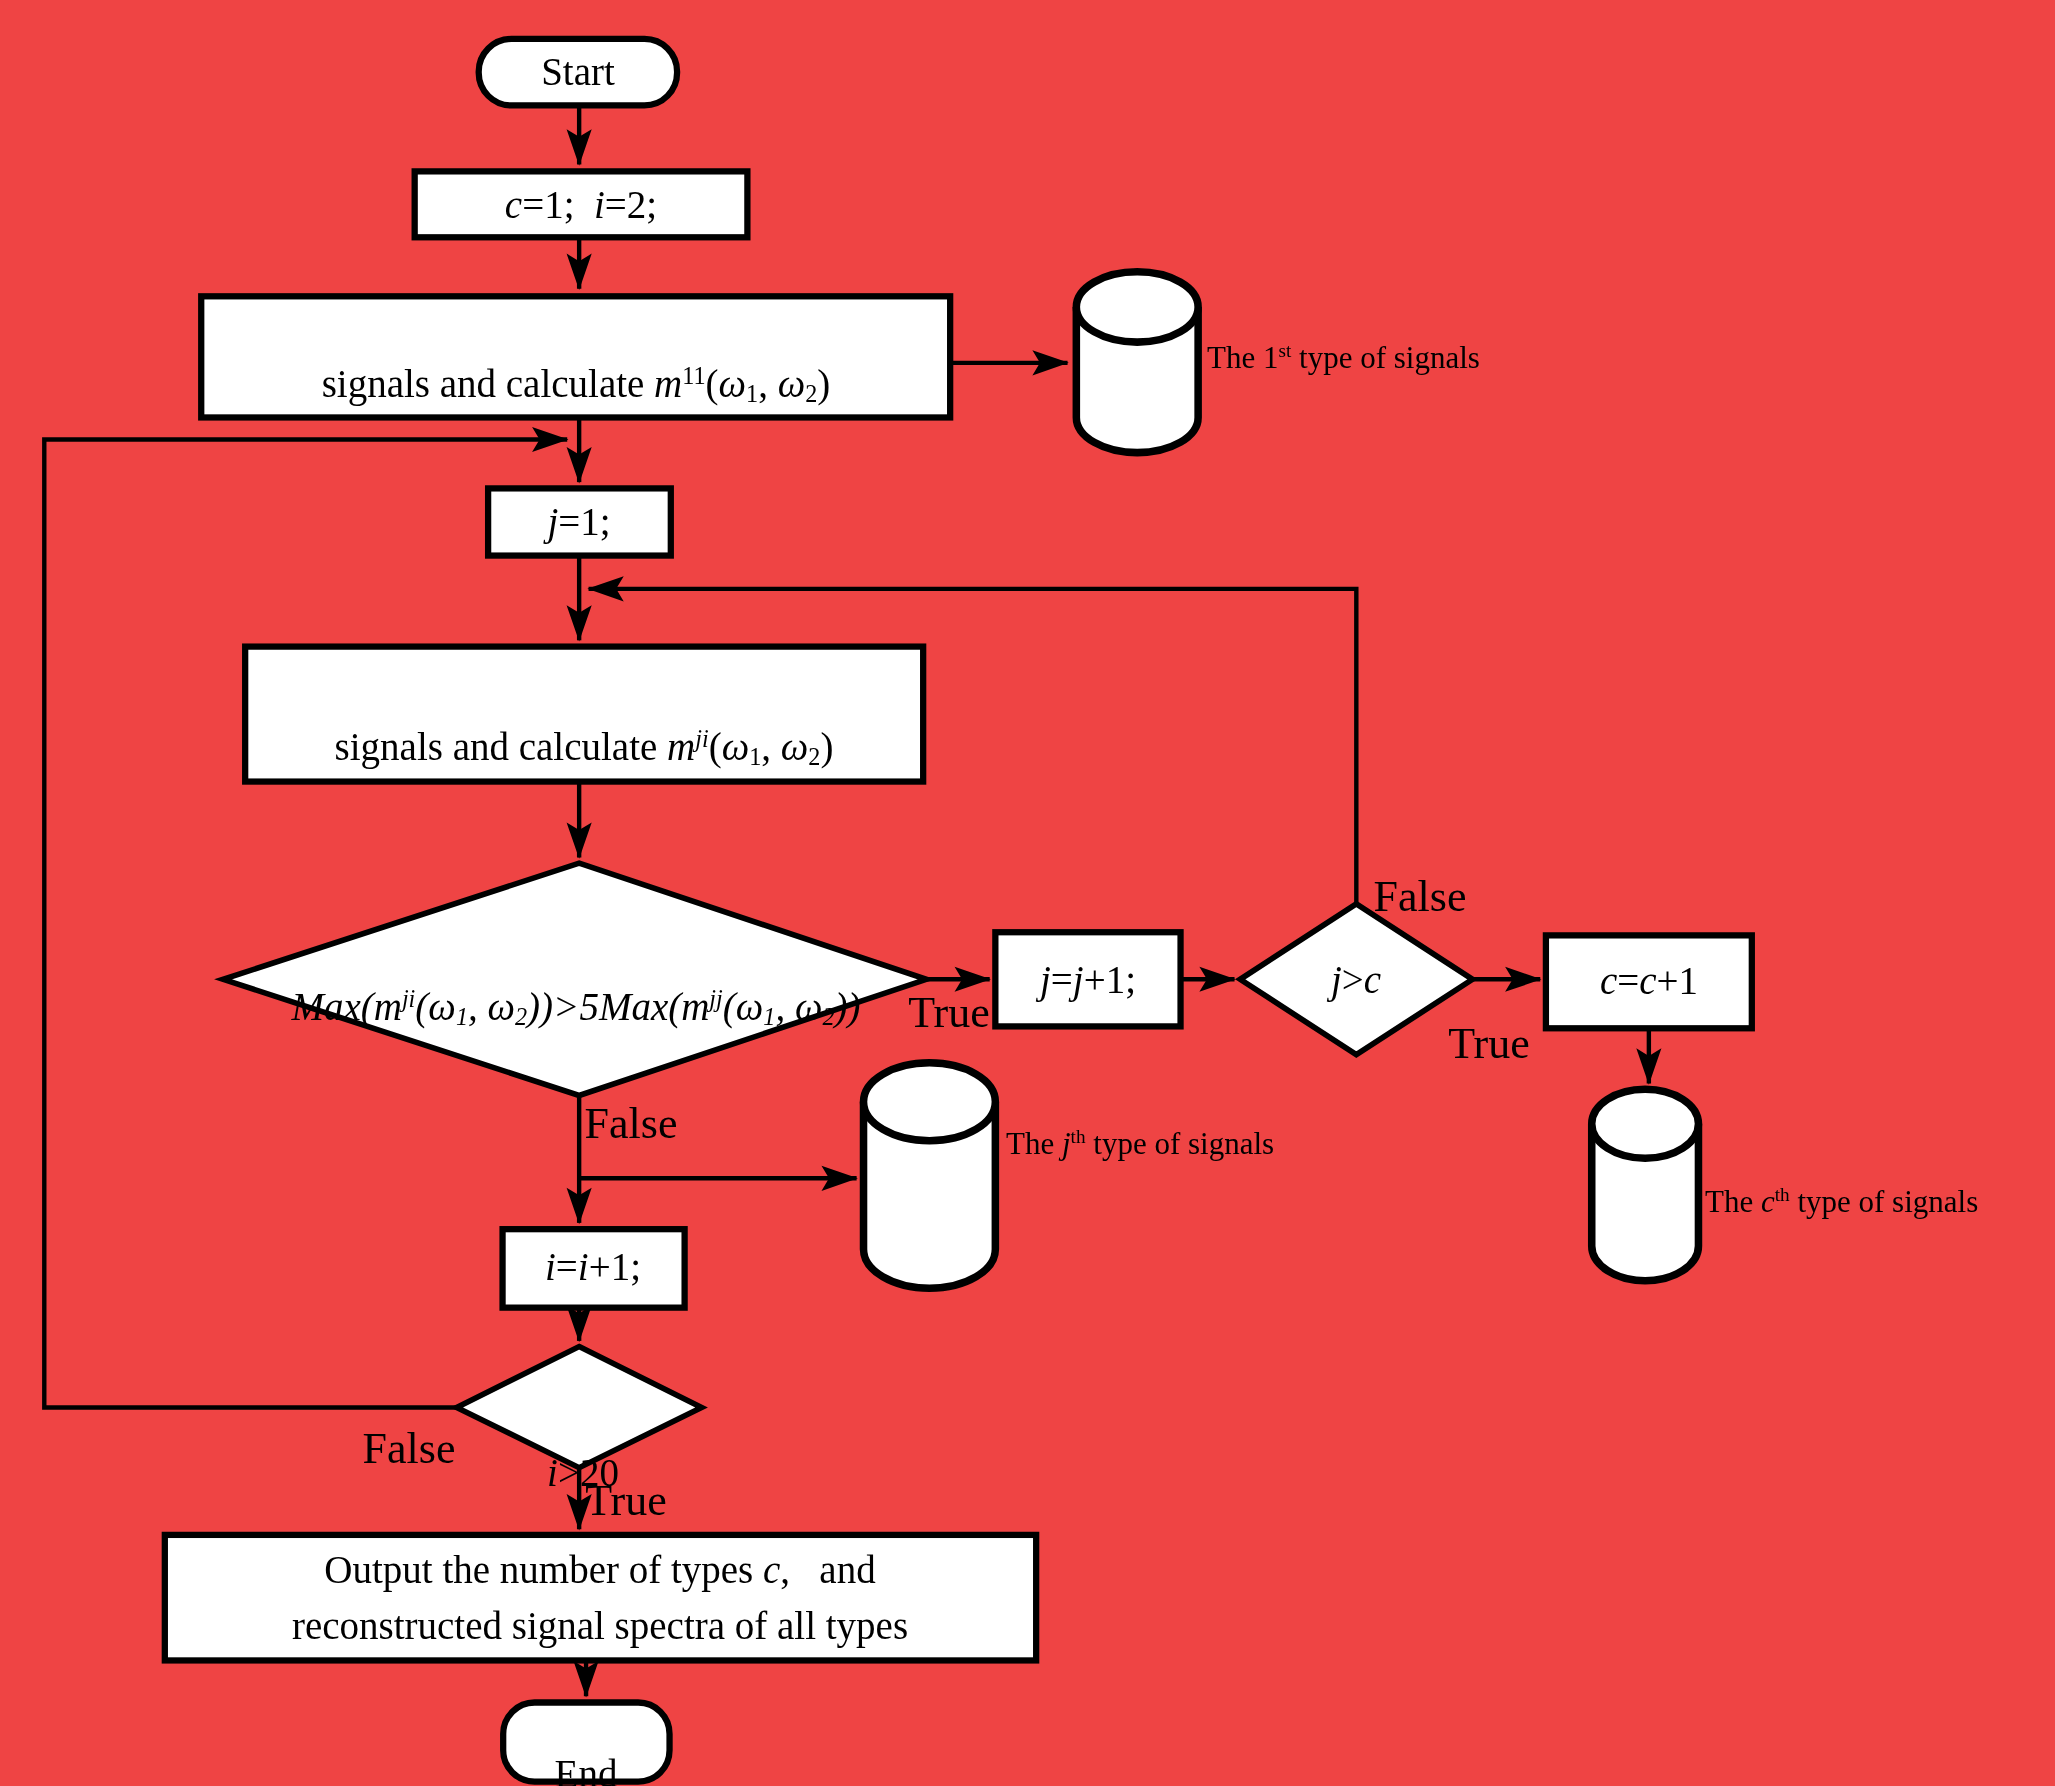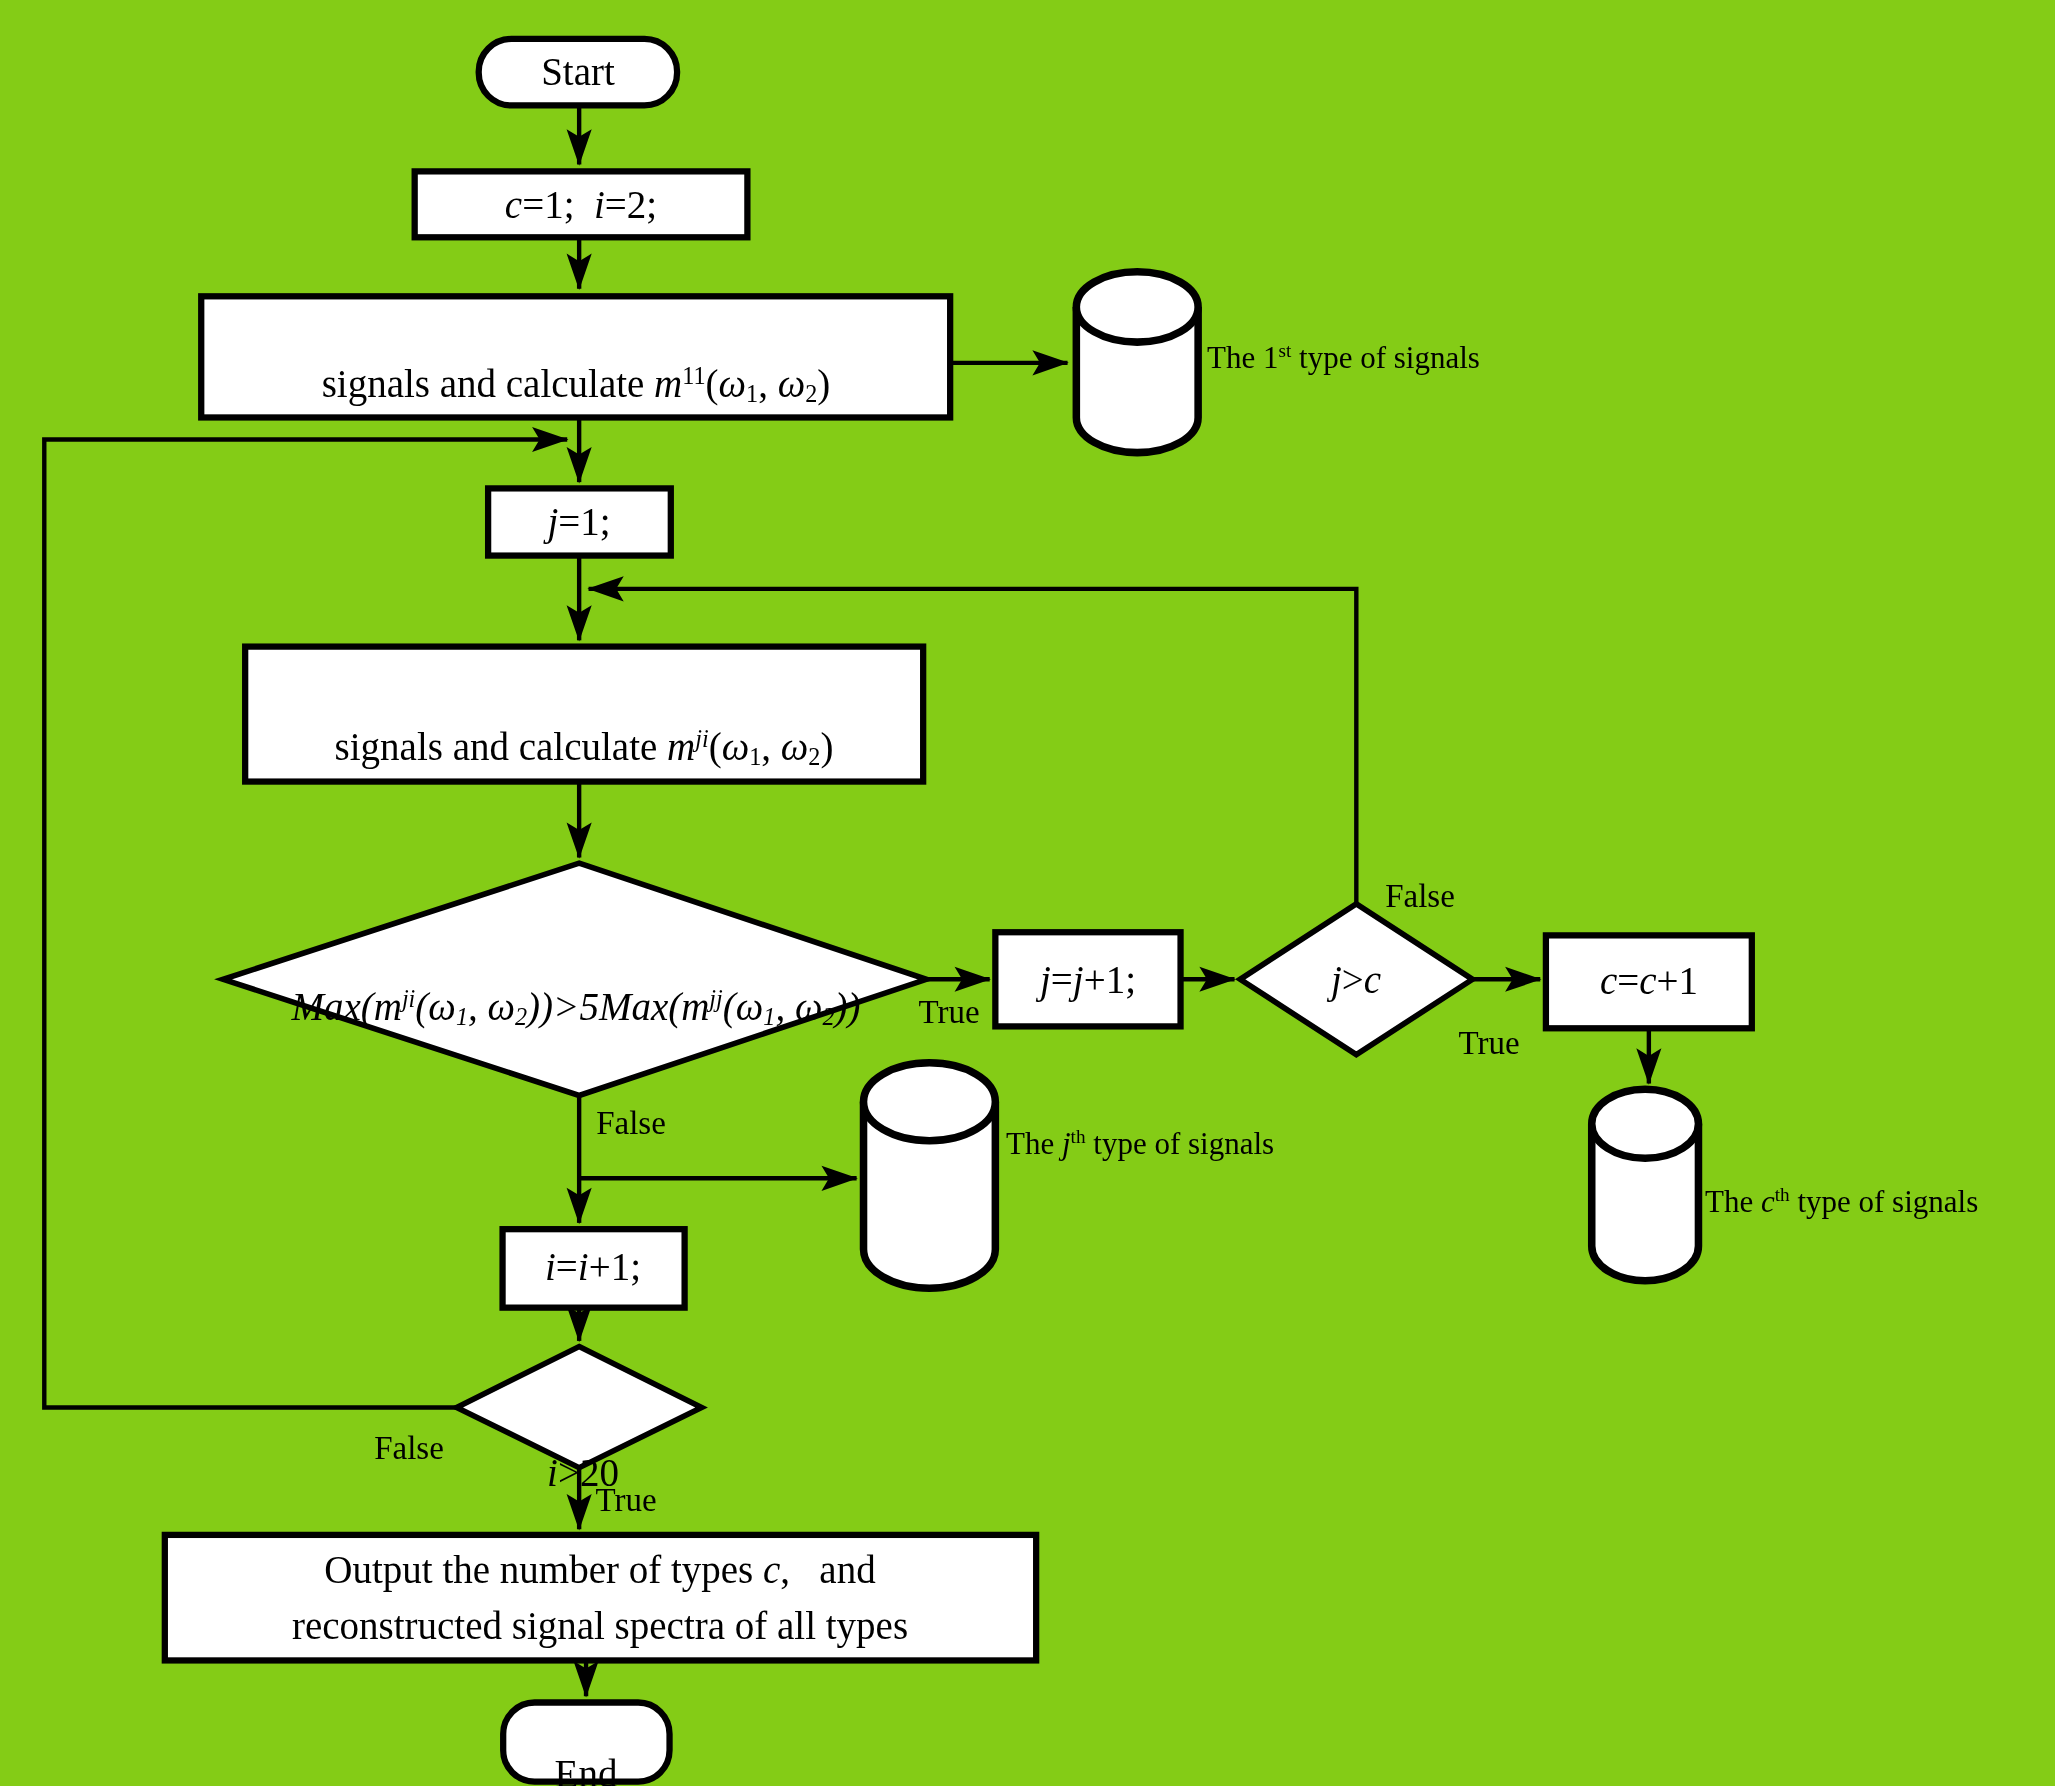--- a/index.html
+++ b/index.html
@@ -1,34 +1,34 @@
 <!DOCTYPE html>
 <html style="font-size:10px"><head>
 <meta charset="utf-8">
 <style>
   html,body{margin:0;padding:0;background:#ffffff;}
   #stage{
     position:relative;
     width:2056px;height:1786px;
-    background:#84cc16;
+    background:#ef4444;
     font-family:"Liberation Serif","DejaVu Serif",serif;
     color:#000000;
     overflow:hidden;
   }
   #wires{position:absolute;left:0;top:0;width:2056px;height:1786px;}
   .lbl{
     position:absolute;
     transform:translate(-50%,-50%);
     white-space:pre;
     font-size:39px;
     line-height:1.15;
     text-align:center;
   }
   .lbl.left{transform:translate(0,-50%);text-align:left;}
-  .small{font-size:33px;}
+  .small{font-size:44px;}
   .cyl-lbl{font-size:31px;}
   .italic{font-style:italic;margin-top:27px;}
   .rt-i{font-style:italic;}
   .rt-sup{font-size:62%;position:relative;top:-0.55em;line-height:0;}
   .rt-sub{font-size:62%;position:relative;top:0.22em;line-height:0;}
 </style>
 </head>
 <body>
 
 <div id="stage">

